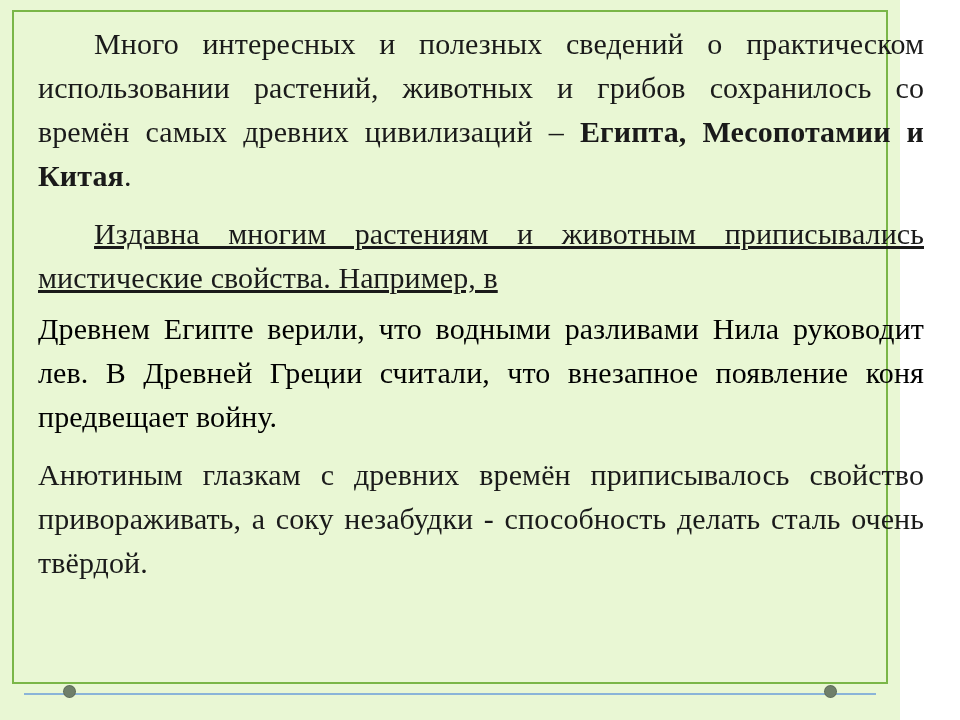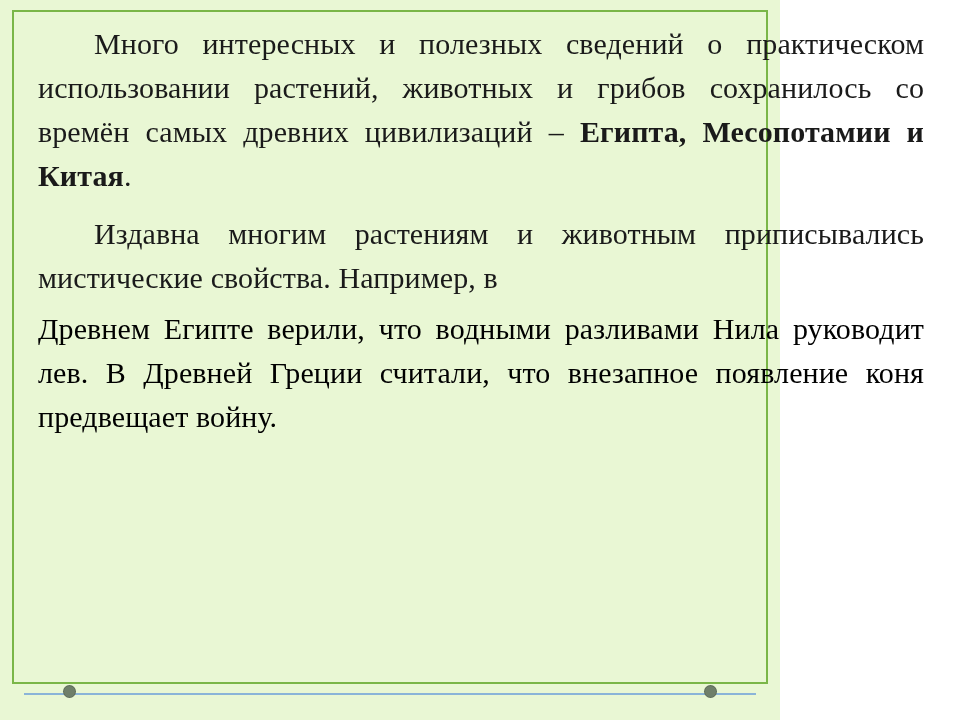--- a/index.html
+++ b/index.html
@@ -8,21 +8,21 @@
   }
   body {
     width: 960px;
     height: 720px;
     background: #ffffff;
     font-family: "Liberation Serif", serif;
     overflow: hidden;
   }
   .slide {
     position: relative;
-    width: 780px;
+    width: 900px;
     height: 720px;
     background: #e9f7d4;
     box-sizing: border-box;
   }
   .slide-border {
     position: absolute;
     left: 12px;
     top: 10px;
     right: 12px;
     bottom: 36px;
@@ -85,22 +85,23 @@
   .footer-rule .dot.right { right: 40px; }
 </style>
 </head>
 <body>
 
 <div class="slide" style="background: rgb(233, 247, 212);">
   <div class="slide-border" style="border-color: rgb(122, 182, 72);"></div>
 
   <div class="content">
     <p class="para indent gap-med" style="color: rgb(26, 26, 26);"><span>Много интересных и полезных сведений о практическом  использовании растений, животных и грибов   сохранилось со времён самых древних цивилизаций – </span><b>Египта, Месопотамии и Китая</b><span>.</span></p>
-    <p class="para indent gap-small" style="color: rgb(26, 26, 26);"><span>Издавна многим растениям и   животным приписывались мистические свойства. Например, в</span></p>
+    <p class="para indent gap-small" style="color: rgb(26, 26, 26); text-decoration: underline;"><span>Издавна многим растениям и   животным приписывались мистические свойства. Например, в</span></p>
     <p class="para gap-med" style="color: #000000;"><span>Древнем Египте верили, что  водными разливами Нила руководит лев. В Древней Греции считали,   что внезапное появление  коня предвещает войну.</span></p>
+    <p class="para" style="color: rgb(26, 26, 26);"><span>Анютиным глазкам с древних  времён приписывалось свойство     привораживать, а соку незабудки   - способность делать сталь очень твёрдой.</span></p>
   </div>
 
   <div class="footer-rule">
     <div class="line" style="background: rgb(138, 180, 216);"></div>
     <div class="dot left" style="background: rgb(111, 127, 106);"></div>
     <div class="dot right" style="background: rgb(111, 127, 106);"></div>
   </div>
 </div>
 
 </body></html>

